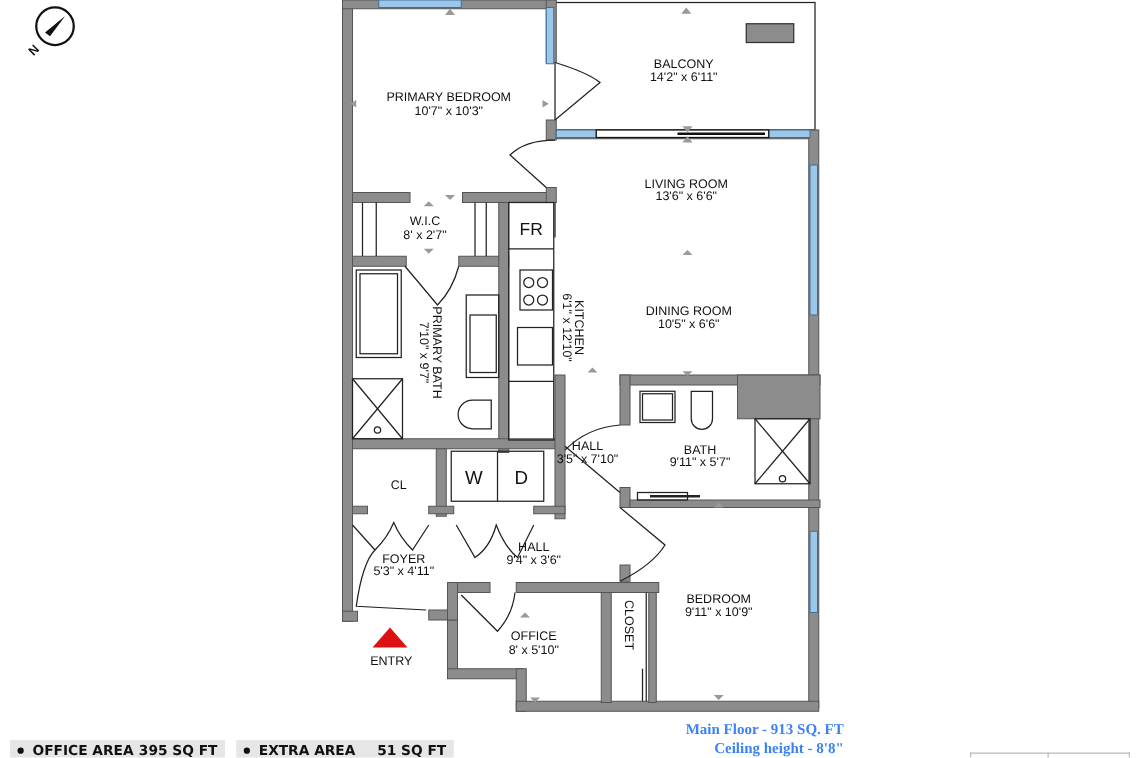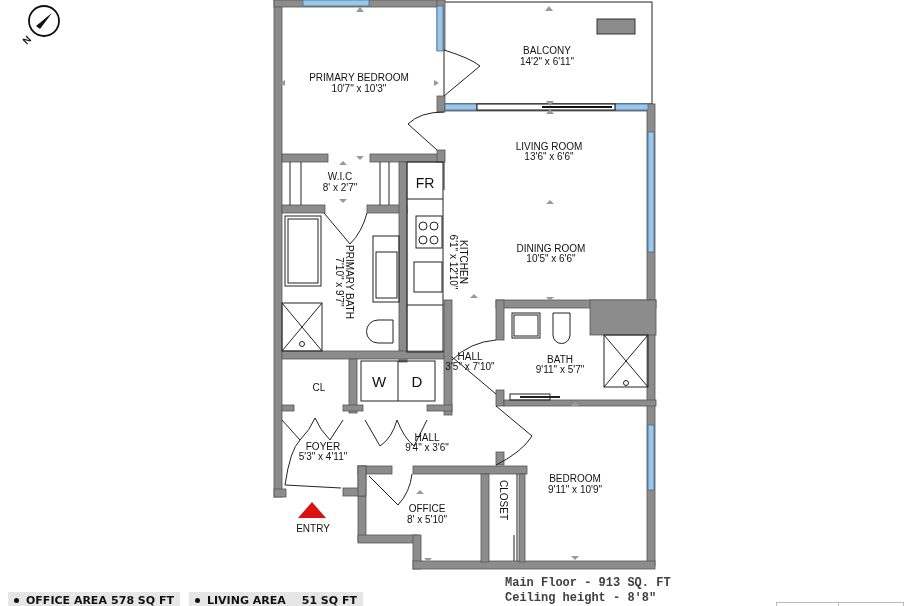--- a/index.html
+++ b/index.html
@@ -4,21 +4,21 @@
 <style>
   html,body{margin:0;padding:0;background:#ffffff;}
   body{width:910px;height:606px;position:relative;overflow:hidden;font-family:"Liberation Sans",sans-serif;}
   #plan{position:absolute;left:0;top:0;width:910px;height:606px;}
   .room-label{font-family:"Liberation Sans",sans-serif;font-size:10px;fill:#111;text-anchor:middle;}
   .room-dim{font-family:"Liberation Sans",sans-serif;font-size:10px;fill:#111;text-anchor:middle;}
   .big-label{font-family:"Liberation Sans",sans-serif;font-size:15px;fill:#111;text-anchor:middle;}
   .compass{position:absolute;left:14px;top:2px;width:60px;height:50px;}
   .legend-box{position:absolute;top:592px;height:16px;background:#e6e6e6;display:flex;align-items:center;justify-content:space-between;padding:0 6px;box-sizing:border-box;font-family:"DejaVu Sans",sans-serif;font-weight:bold;font-size:11px;color:#111;}
   .legend-box .dot{display:inline-block;width:5px;height:5px;border-radius:50%;background:#111;margin-right:7px;vertical-align:middle;}
-  .floor-info{position:absolute;left:505px;top:576px;width:170px;text-align:left;font-family:Liberation Mono, monospace;font-weight:bold;font-size:12px;color:#404040;line-height:15px;}
+  .floor-info{position:absolute;left:505px;top:576px;width:170px;text-align:right;font-family:Liberation Serif, serif;font-weight:bold;font-size:12px;color:#3b82f6;line-height:15px;}
   .scale-bar{position:absolute;left:776px;top:602px;width:128px;height:4px;border-top:1px solid #bbb;}
   .scale-bar span{position:absolute;top:-1px;width:1px;height:5px;background:#bbb;}
 </style>
 </head>
 <body>
 
 <svg id="plan" viewBox="0 0 910 606" xmlns="http://www.w3.org/2000/svg">
 
   <g>
     <rect x="444" y="2" width="208" height="102" fill="#fff" stroke="#222" stroke-width="1"></rect>
@@ -236,24 +236,24 @@
   <text x="9" y="42" font-family="Liberation Sans, sans-serif" font-size="10" font-weight="bold" transform="rotate(-45 12 38)" fill="#111">N</text>
 </svg>
 
 <div class="floor-info">
   <div>Main Floor - 913 SQ. FT</div>
   <div>Ceiling height - 8'8"</div>
 </div>
 
 <div class="legend-box" style="left:8px;width:172px;">
   <span><span class="dot"></span><span>OFFICE AREA</span></span>
-  <span>578 SQ FT</span>
+  <span>395 SQ FT</span>
 </div>
 <div class="legend-box" style="left:189px;width:174px;">
-  <span><span class="dot"></span><span>LIVING AREA</span></span>
+  <span><span class="dot"></span><span>EXTRA AREA</span></span>
   <span>51 SQ FT</span>
 </div>
 
 <div class="scale-bar">
   <span style="left:0"></span>
     <span style="left:62px"></span>
     <span style="left:127px"></span>
 </div>
 
 </body></html>

